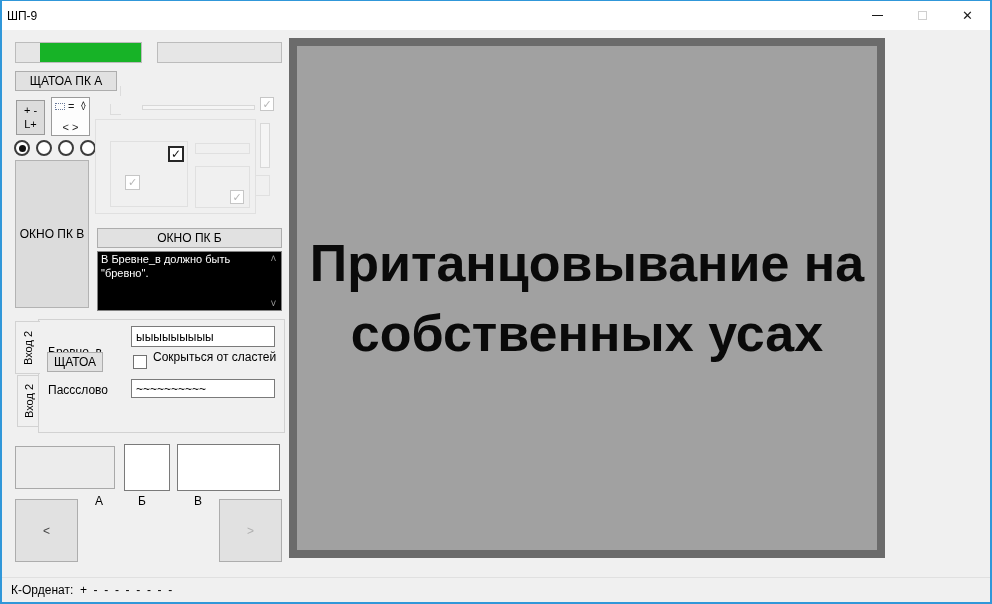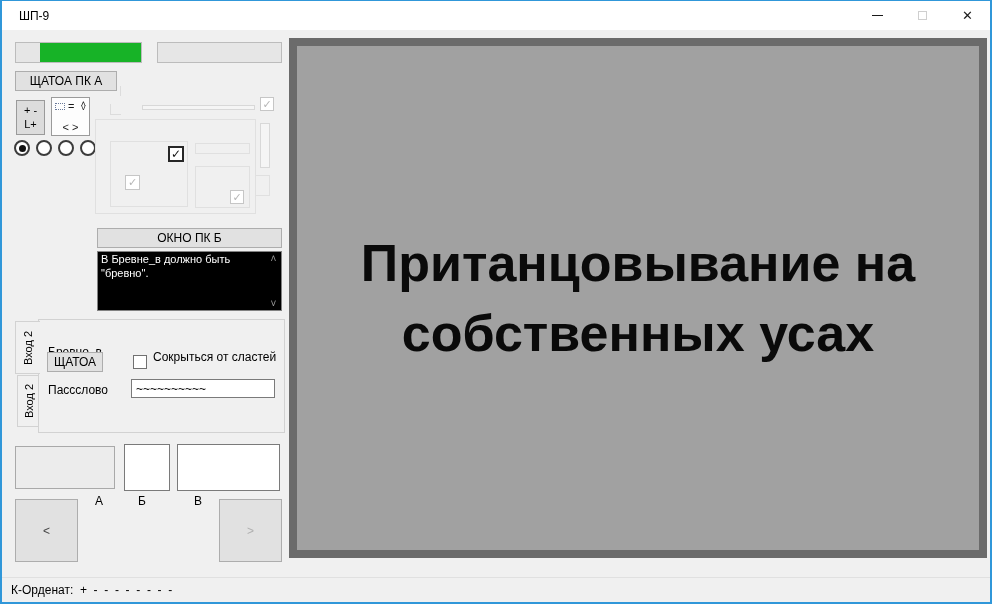--- a/index.html
+++ b/index.html
@@ -2,21 +2,21 @@
 <html><head>
 <meta charset="utf-8">
 <style>
   html,body{margin:0;padding:0;background:#999;}
   *{box-sizing:border-box;font-family:"Liberation Sans","DejaVu Sans",sans-serif;}
   .window{
     position:relative;width:992px;height:604px;background:#f0f0f0;
     border:2px solid #3097d9;border-top-width:1px;overflow:hidden;
   }
   .titlebar{position:absolute;left:0;top:0;right:0;height:29px;background:#ffffff;display:flex;align-items:center;}
-  .title{font-size:12px;color:#000;padding-left:17px;flex:1;}
+  .title{font-size:12px;color:#000;padding-left:5px;flex:1;}
   .wincontrols{display:flex;height:100%;}
   .wbtn{width:45px;height:100%;display:flex;align-items:center;justify-content:center;}
   .min-glyph{width:11px;height:1px;background:#1a1a1a;}
   .max-glyph{width:9px;height:9px;border:1px solid #cfcfcf;}
   .close-glyph{font-size:13px;color:#1a1a1a;line-height:1;}
   .abs{position:absolute;}
   .btn{
     background:#e1e1e1;border:1px solid #adadad;display:flex;align-items:center;justify-content:center;
     font-size:12px;color:#000;
   }
@@ -115,58 +115,62 @@
     </div>
   <div class="abs lightline" style="left:193px;top:142px;width:55px;height:11px;"></div>
   <div class="abs lightline" style="left:193px;top:165px;width:55px;height:42px;"></div>
   <div class="abs cb cb-disabled" style="left:123px;top:174px;width:15px;height:15px;">
       <span>✓</span>
     </div>
   <div class="abs cb cb-disabled" style="left:228px;top:189px;width:14px;height:14px;">
       <span>✓</span>
     </div>
 
+  <div class="abs" style="left:13px;top:159px;width:74px;height:148px;background:#dcdcdc;border:1px solid #b3b3b3;display:flex;align-items:center;justify-content:center;">
+    <span class="label">ОКНО ПК В</span>
+  </div>
 
   <div class="abs btn" style="left:95px;top:227px;width:185px;height:20px;">ОКНО ПК Б</div>
 
   <div class="abs console" style="left:95px;top:250px;width:185px;height:60px;">
     <div class="text">В Бревне_в должно быть "бревно".</div>
     <div class="sbar">
       <span>˄</span>
       <span>˅</span>
     </div>
   </div>
 
   <div class="abs tab" style="left:13px;top:320px;width:25px;height:53px;border-right:none;z-index:2;">
     <span>Вход 2</span>
   </div>
   <div class="abs tab" style="left:15px;top:374px;width:23px;height:52px;border-right:none;">
     <span>Вход 2</span>
   </div>
   <div class="abs" style="left:36px;top:318px;width:247px;height:114px;border:1px solid #d2d2d2;background:#f0f0f0;"></div>
 
   <span class="abs label" style="left:46px;top:344px;">Бревно_в</span>
+  <div class="abs input" style="left:129px;top:325px;width:144px;height:21px;">ыыыыыыыыы</div>
   <div class="abs btn" style="left:45px;top:351px;width:56px;height:20px;">ЩАТОА</div>
   <div class="abs cb cb-plain" style="left:131px;top:354px;width:14px;height:14px;"></div>
   <span class="abs label" style="left:151px;top:349px;">Сокрыться от сластей</span>
   <span class="abs label" style="left:46px;top:382px;">Пассслово</span>
   <div class="abs input" style="left:129px;top:378px;width:144px;height:19px;">~~~~~~~~~~</div>
 
   <div class="abs" style="left:13px;top:445px;width:100px;height:43px;background:#ececec;border:1px solid #a9a9a9;"></div>
   <div class="abs" style="left:122px;top:443px;width:46px;height:47px;background:#fff;border:1px solid #7a7a7a;"></div>
   <div class="abs" style="left:175px;top:443px;width:103px;height:47px;background:#fff;border:1px solid #7a7a7a;"></div>
 
   <span class="abs label" style="left:93px;top:493px;">А</span>
   <span class="abs label" style="left:136px;top:493px;">Б</span>
   <span class="abs label" style="left:192px;top:493px;">В</span>
 
   <div class="abs btn" style="left:13px;top:498px;width:63px;height:63px;color:#444;">&lt;</div>
   <div class="abs btn" style="left:217px;top:498px;width:63px;height:63px;color:#b0b0b0;">&gt;</div>
 
-  <div class="abs display-panel" style="left:287px;top:37px;width:698px;height:520px;">
+  <div class="abs display-panel" style="left:287px;top:37px;width:596px;height:520px;">
     <div class="display-text">Пританцовывание на собственных усах</div>
   </div>
 
   <div class="statusbar">
     <span class="label">К-Орденат:  +  -  -  -  -  -  -  -  -</span>
   </div>
 
 </div>
 
 </body></html>

